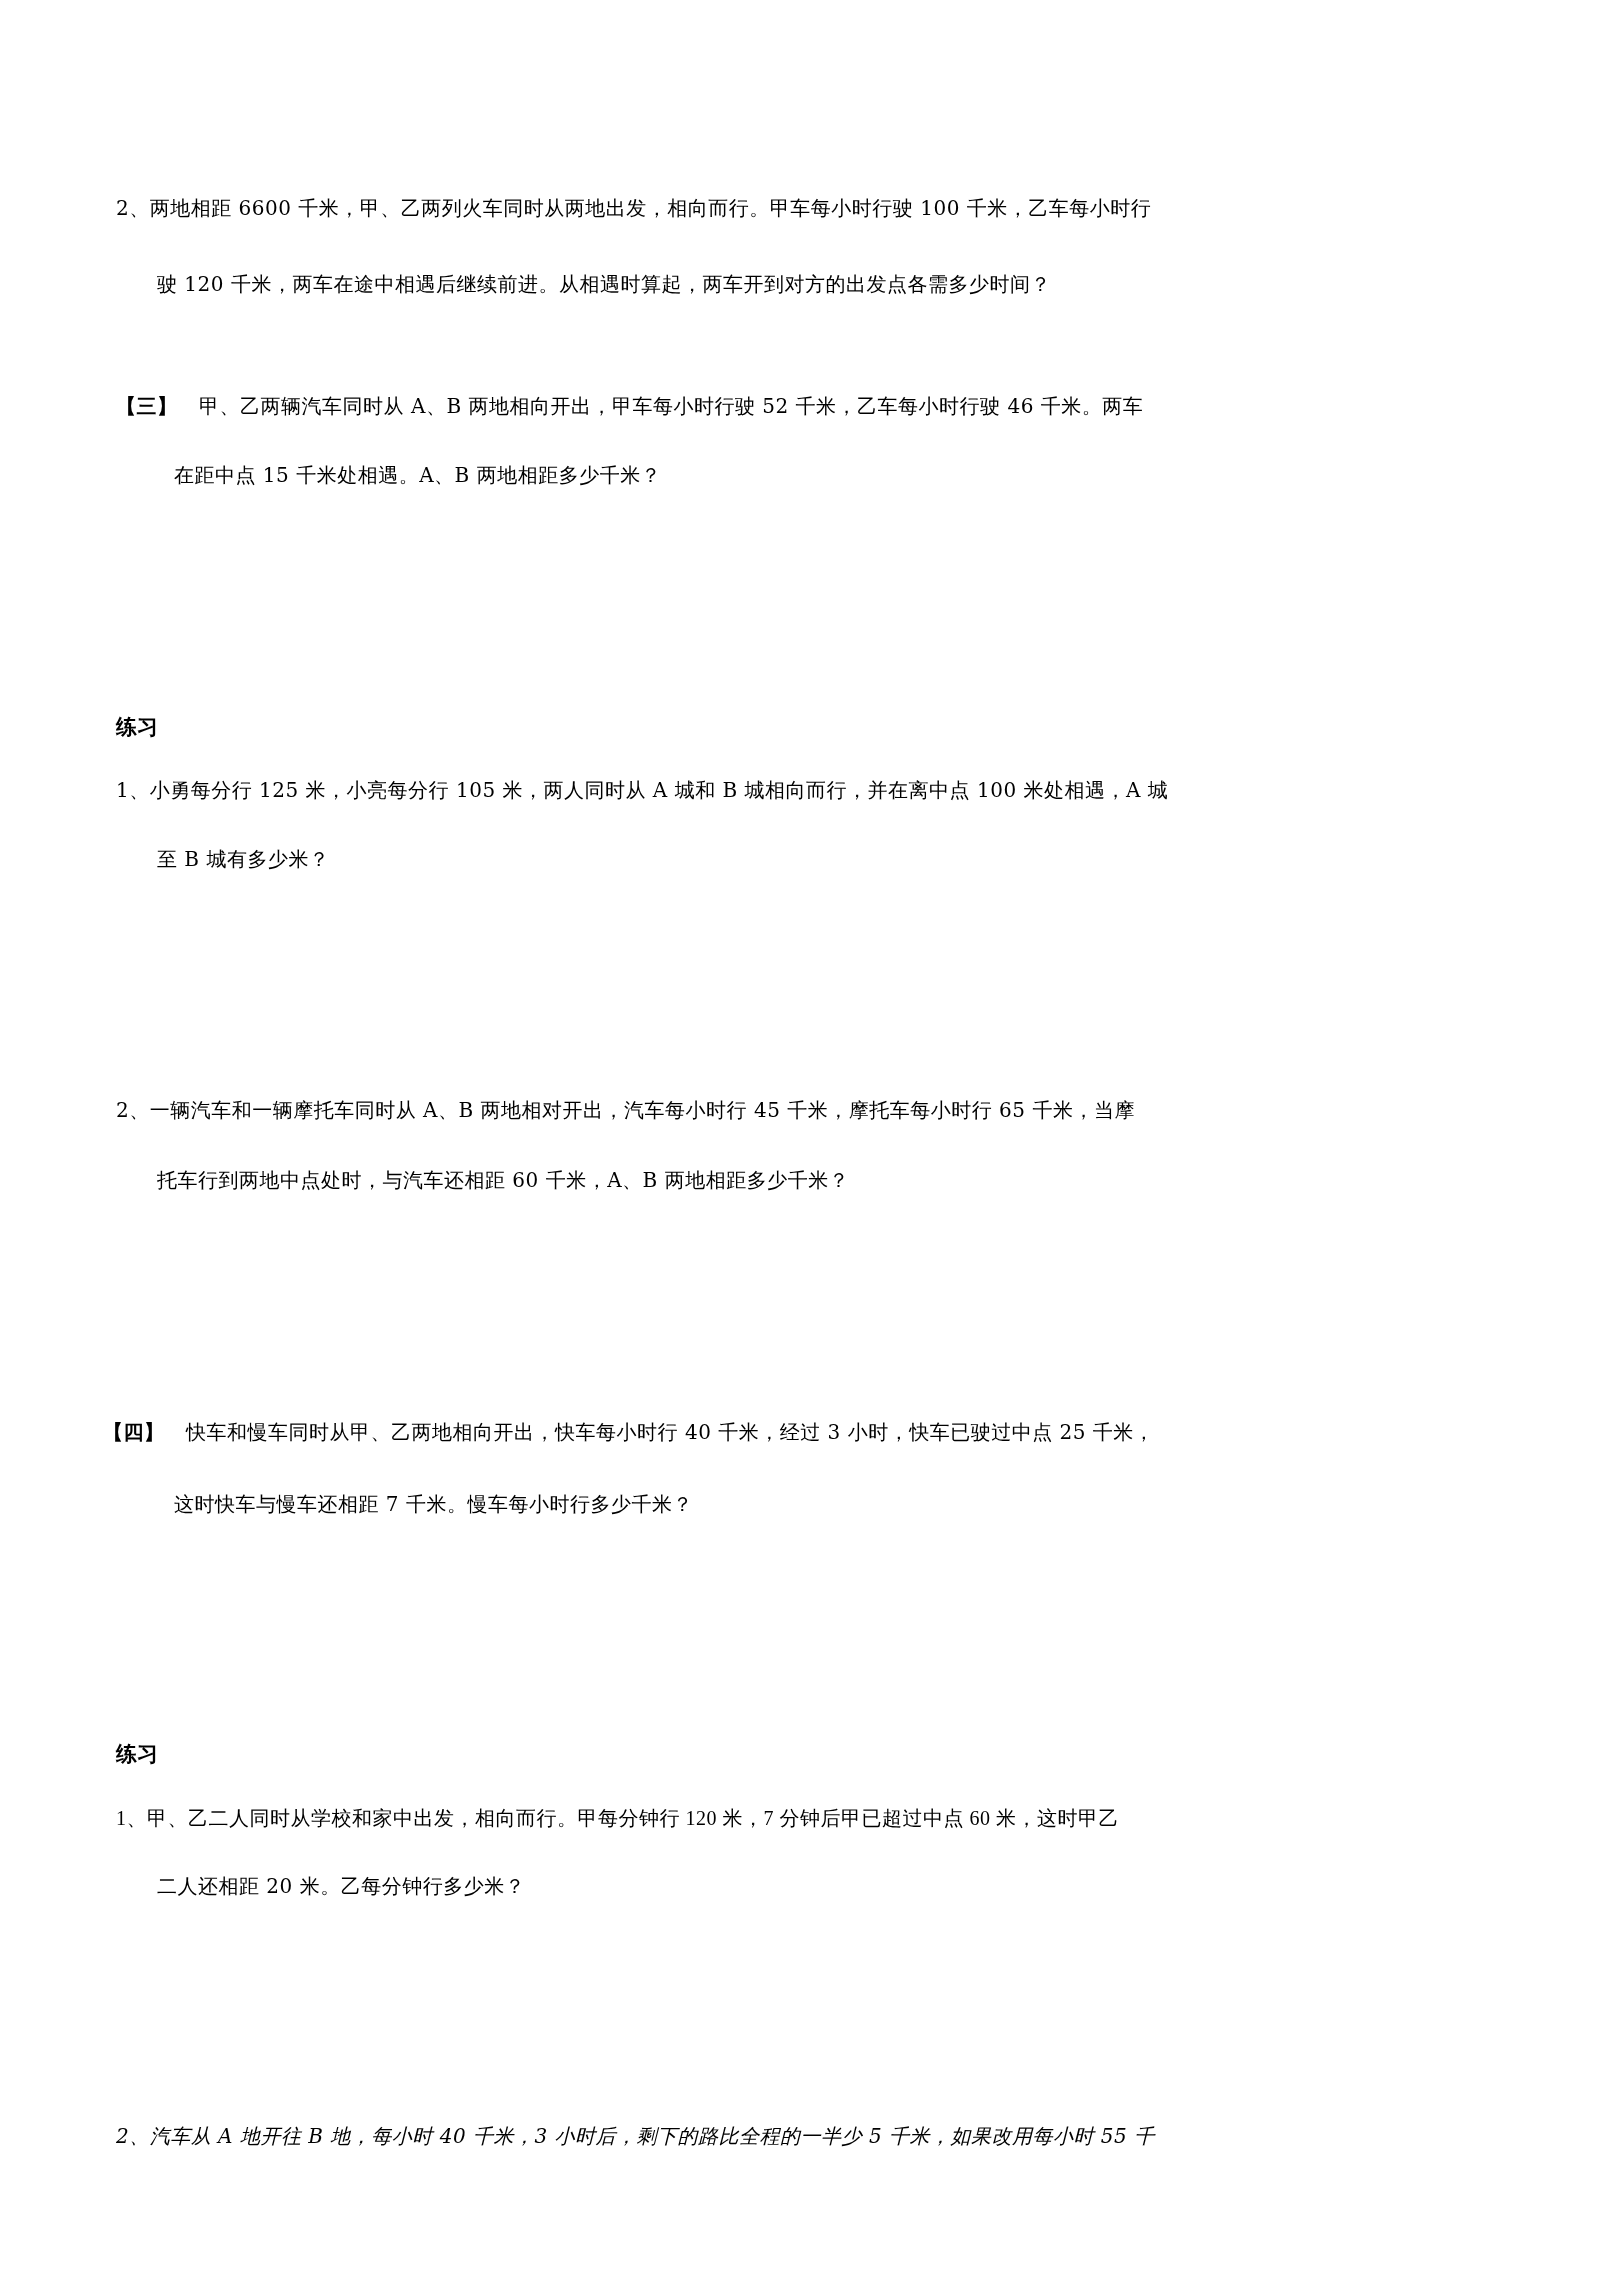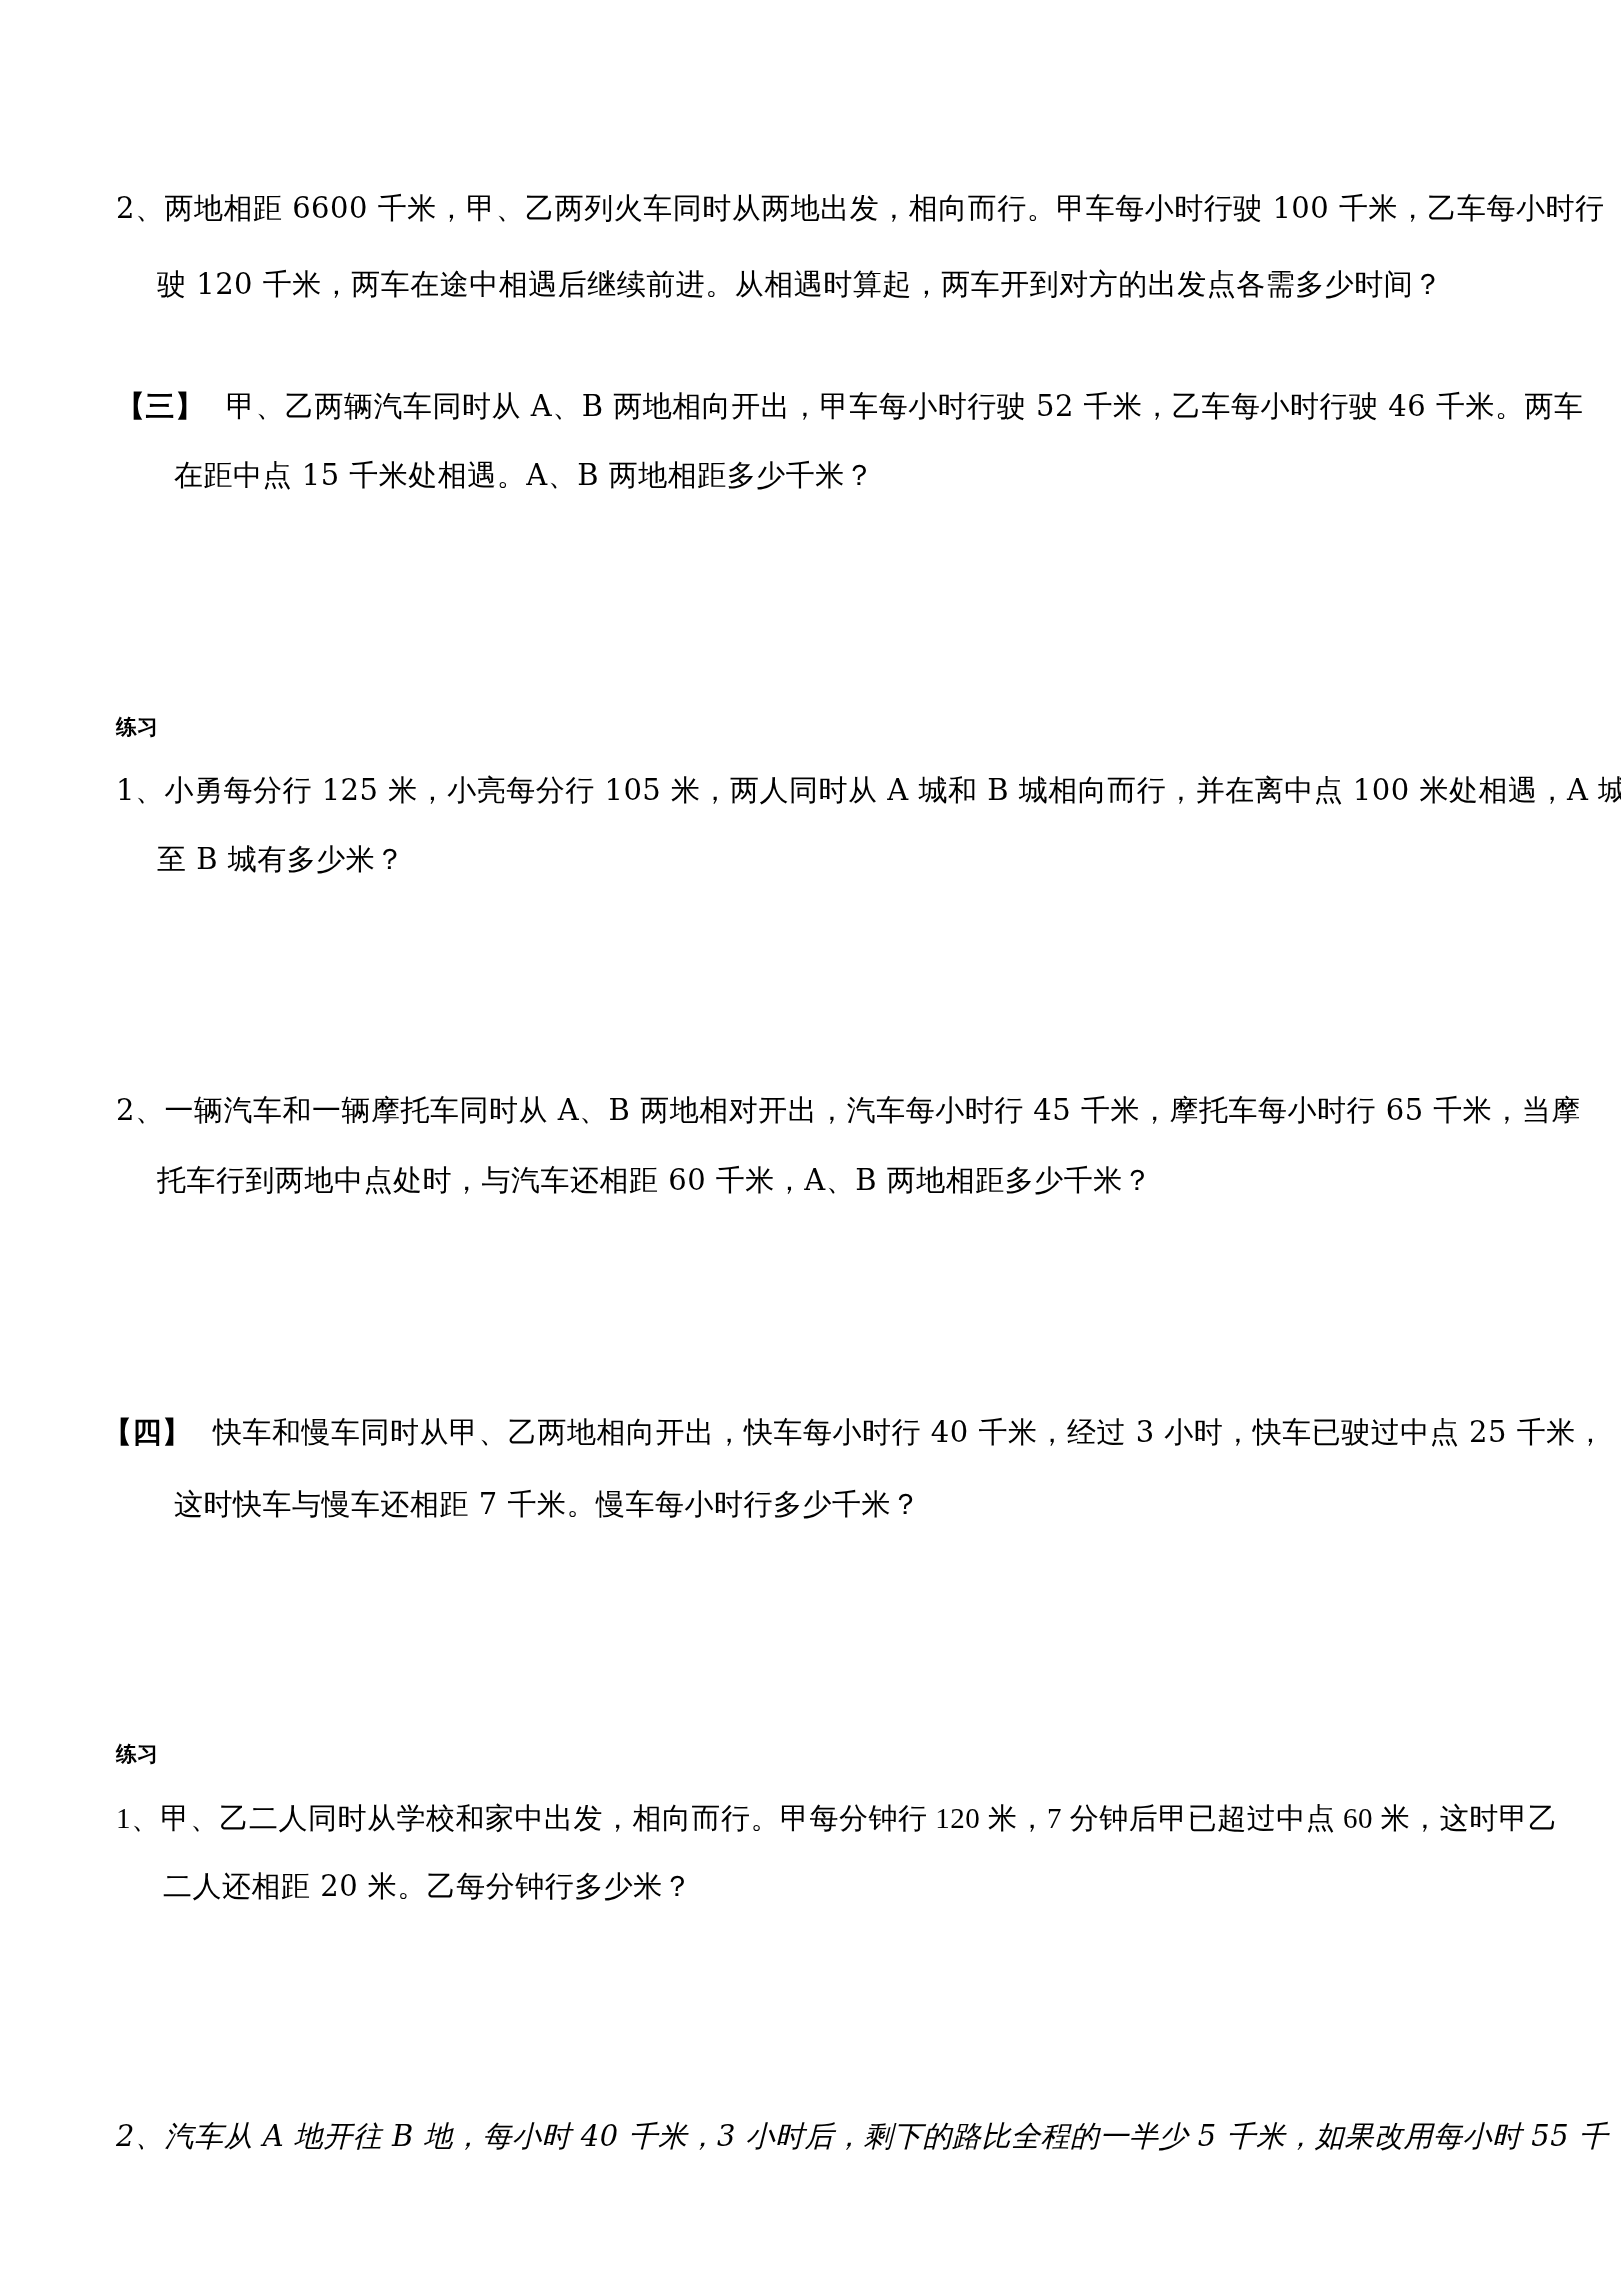--- a/index.html
+++ b/index.html
@@ -1,18 +1,18 @@
 <!DOCTYPE html>
 <html><head>
 <meta charset="utf-8">
 <style>
   html, body { margin: 0; padding: 0; background: #ffffff; }
   body { width: 1621px; height: 2293px; position: relative; overflow: hidden;
          font-family: "DejaVu Serif", "Liberation Serif", serif; color: #000; }
-  .line { position: absolute; white-space: nowrap; font-size: 29px; line-height: 39px; letter-spacing: 0.5px; }
+  .line { position: absolute; white-space: nowrap; font-size: 20px; line-height: 39px; letter-spacing: 0.5px; }
   .heading { position: absolute; white-space: nowrap; font-size: 21px; line-height: 39px; font-weight: bold;
              font-family: "DejaVu Sans", "Liberation Sans", sans-serif; }
   .bracket { font-weight: bold; margin-right: 21.6px; }
 </style>
 </head>
 <body>
 
 <div>
 
   <div>
@@ -38,18 +38,18 @@
   <div>
     <div class="line" style="left:103px; top:1413px;">
       <span class="bracket">【四】</span><span>快车和慢车同时从甲、乙两地相向开出，快车每小时行 40 千米，经过 3 小时，快车已驶过中点 25 千米，</span>
     </div>
     <div class="line" style="left:174px; top:1485px;text-align:center;">这时快车与慢车还相距 7 千米。慢车每小时行多少千米？</div>
   </div>
 
   <div>
     <div class="heading" style="left:116px; top:1735px;">练习</div>
     <div class="line" style="left:116px; top:1799px;font-family:Liberation Serif, serif;">1、甲、乙二人同时从学校和家中出发，相向而行。甲每分钟行 120 米，7 分钟后甲已超过中点 60 米，这时甲乙</div>
-    <div class="line" style="left:163px; top:1867px;">二人还相距 20 米。乙每分钟行多少米？</div>
+    <div class="line" style="left:157px; top:1867px;">二人还相距 20 米。乙每分钟行多少米？</div>
     <div class="line" style="left:116px; top:2117px;font-style:italic;">2、汽车从 A 地开往 B 地，每小时 40 千米，3 小时后，剩下的路比全程的一半少 5 千米，如果改用每小时 55 千</div>
   </div>
 
 </div>
 
 
 </body></html>

